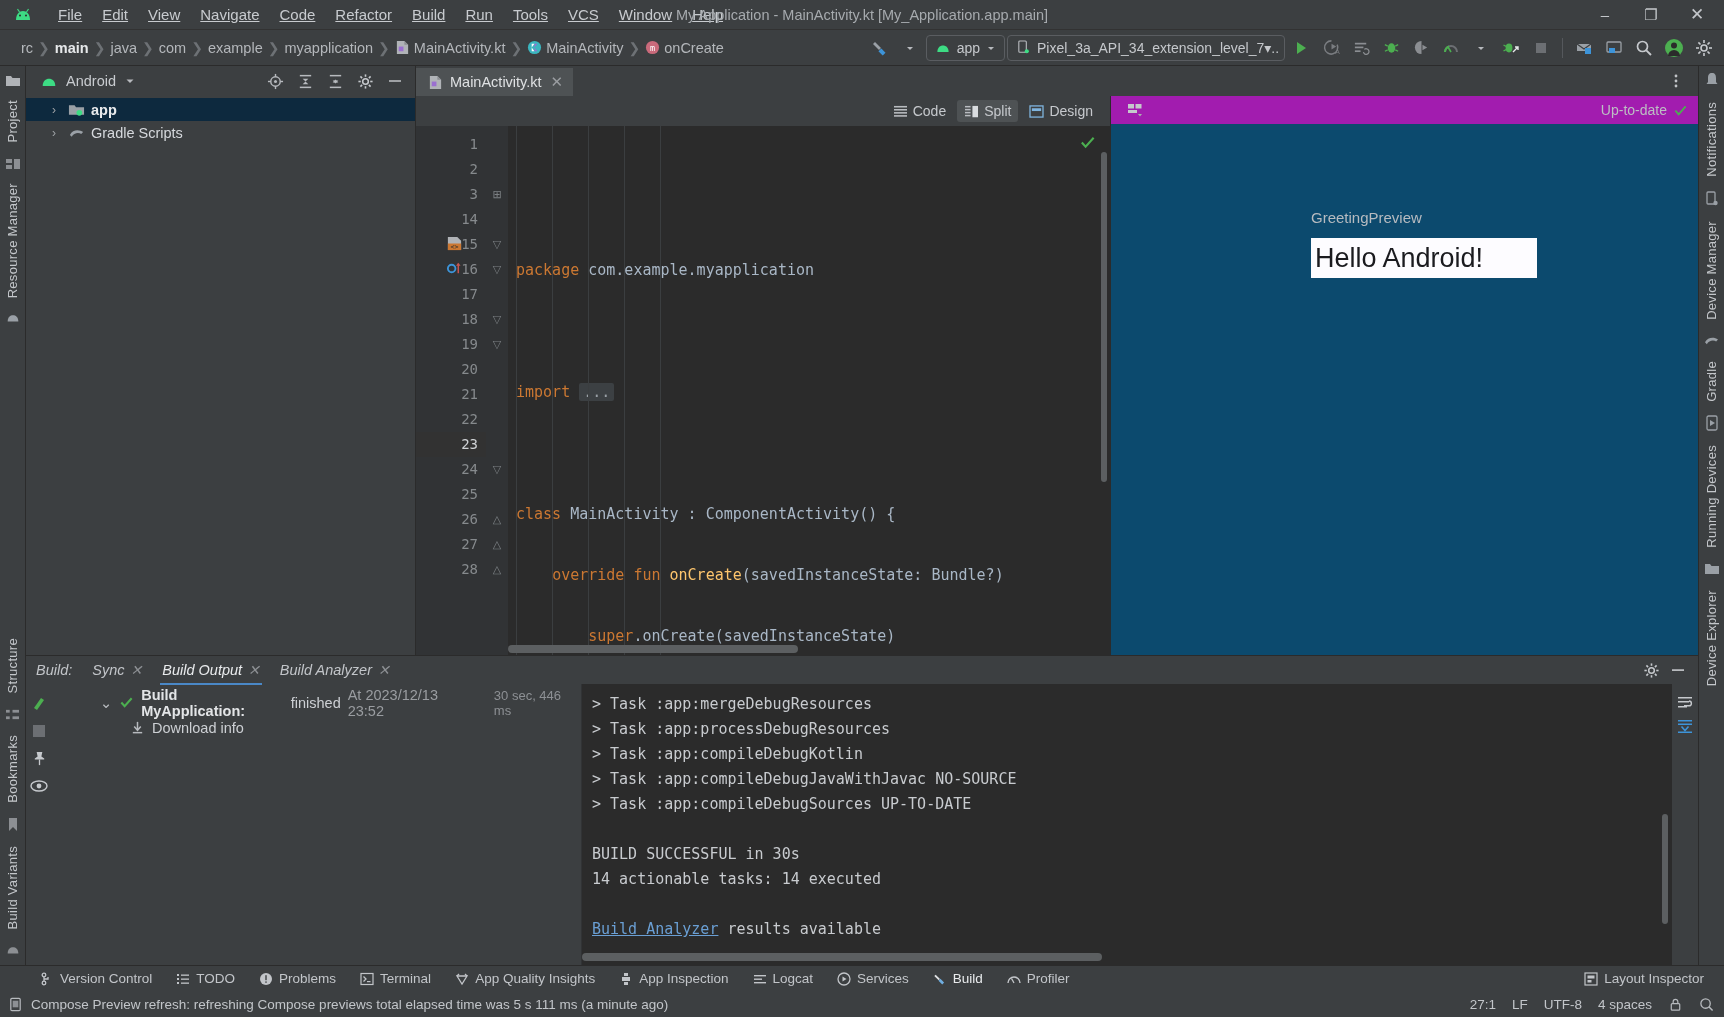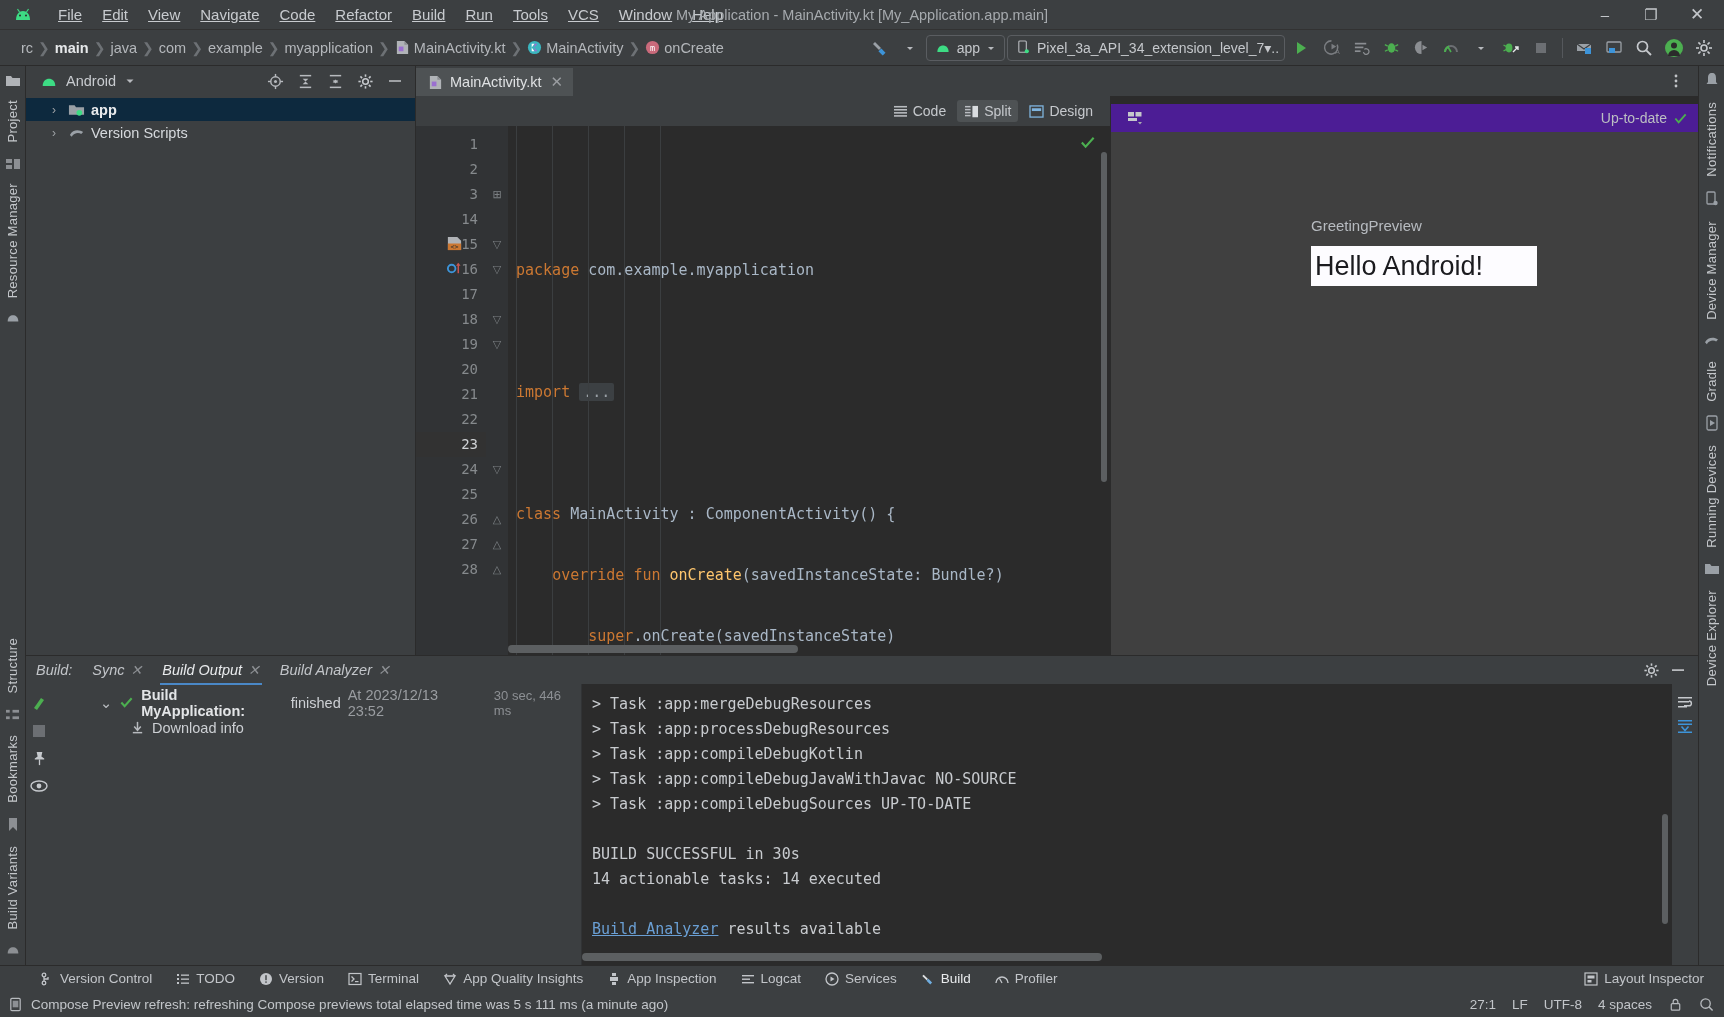--- a/index.html
+++ b/index.html
@@ -136,23 +136,23 @@
   .vguide { position: absolute; top:0; bottom:0; width:1px; background:#3b3e40; }
   .checkmark-tr { position: absolute; right: 14px; top: 8px; }
   .sb-thumb { position:absolute; right:3px; width:6px; background:#5c5f61; border-radius:3px; }
 
   
   .hscroll { position: absolute; left: 92px; right: 14px; bottom: 2px; height: 8px; }
   .hscroll-thumb { position:absolute; left:0; height:8px; background:#5c5f61; border-radius:4px; }
 
   
   .preview { width: 588px; flex: none; display: flex; flex-direction: column; border-left: 1px solid #2b2b2b;}
-  .prev-toolbar { height: 28px; background: #4c1d95; display: flex; align-items: center; padding: 0 10px; gap: 8px; flex: none; margin-top: 8px;}
+  .prev-toolbar { height: 28px; background: #a21caf; display: flex; align-items: center; padding: 0 10px; gap: 8px; flex: none;}
   .uptodate { margin-left: auto; display: flex; align-items: center; gap: 6px; font-size: 14px; color: #bcbfc3;}
-  .prev-canvas { flex: 1 1 auto; background: #404040; position: relative; overflow: hidden; }
+  .prev-canvas { flex: 1 1 auto; background: #0c4a6e; position: relative; overflow: hidden; }
   .prev-label { position: absolute; font-size: 15px; color: #b7bbc0; }
   .prev-frame {
     position: absolute; background: #fdfcff; color: #1b1b1f;
     display: flex; align-items: center; justify-content: flex-start;
     font-size: 27px; font-family: "Liberation Sans", sans-serif;
     padding: 2px 4px; white-space: nowrap;
   }
 
   
   .buildpanel { height: 310px; flex: none; display: flex; flex-direction: column; background: #3c3f41; border-top: 1px solid #2b2b2b; }
@@ -541,21 +541,21 @@
                 </span>
               <span class="label">app</span>
             </div>
             <div class="tree-row">
               <span class="arrow">›</span>
               <span>
                   <svg width="17" height="14" viewBox="0 0 18 14">
                     <path d="M2 9 C5 3 12 3 16 6 L14 8 C11 6 6 7 4 11 Z" fill="#9aa0a6"></path>
                   </svg>
                 </span>
-              <span class="label">Version Scripts</span>
+              <span class="label">Gradle Scripts</span>
             </div>
           </div>
         </div>
 
         <div class="editorwrap">
           <div class="tabrow">
             <div class="etab">
               <span>
                 <svg width="15" height="15" viewBox="0 0 16 16">
                     <path d="M2 1 h8 l4 4 v10 h-12 z" fill="#b0b3b7"></path>
@@ -934,21 +934,21 @@
       <span>TODO</span>
     </span>
     <span class="tsitem">
       <span>
           <svg width="14" height="14" viewBox="0 0 14 14">
             <circle cx="7" cy="7" r="6" fill="#c2c5c9"></circle>
             <rect x="6.3" y="3.2" width="1.4" height="5" fill="#3c3f41"></rect>
             <rect x="6.3" y="9.4" width="1.4" height="1.4" fill="#3c3f41"></rect>
           </svg>
         </span>
-      <span>Version</span>
+      <span>Problems</span>
     </span>
     <span class="tsitem">
       <span>
           <svg width="14" height="14" viewBox="0 0 14 14">
             <rect x="1" y="1.5" width="12" height="11" fill="none" stroke="#c2c5c9" stroke-width="1.2"></rect>
             <path d="M3.5 4.5 L6 7 L3.5 9.5" fill="none" stroke="#c2c5c9" stroke-width="1.3"></path>
             <line x1="7" y1="9.6" x2="10.5" y2="9.6" stroke="#c2c5c9" stroke-width="1.2"></line>
           </svg>
         </span>
       <span>Terminal</span>

